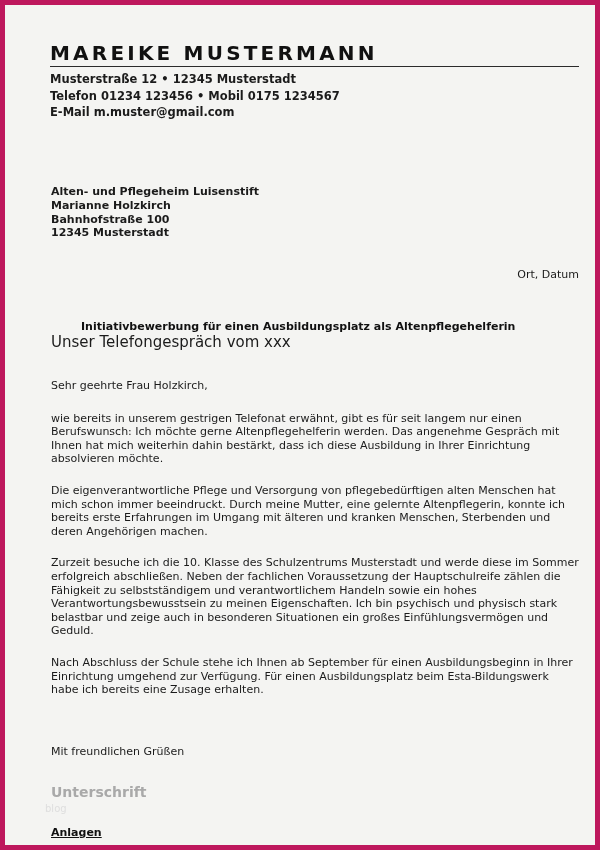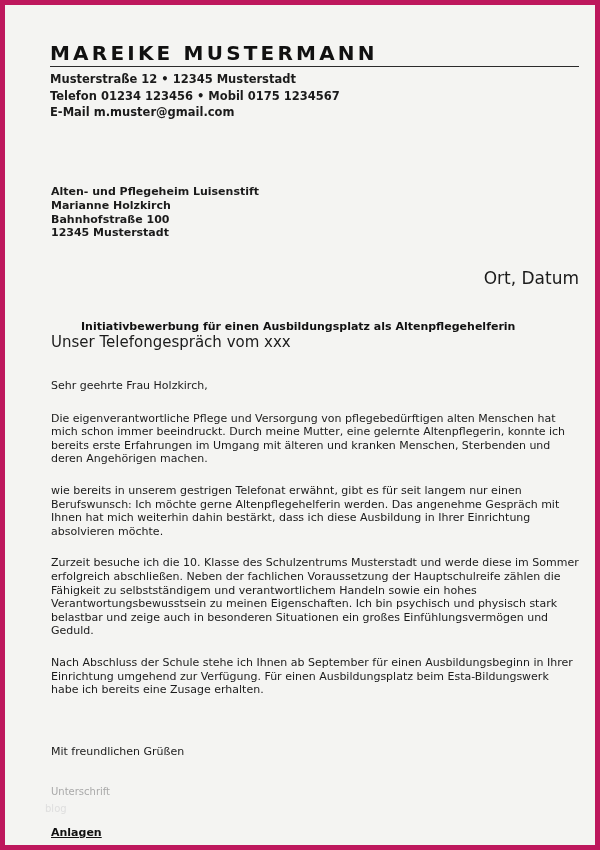--- a/index.html
+++ b/index.html
@@ -63,21 +63,21 @@
   }
   .recipient div { white-space: nowrap; }
 
   
   .placedate {
     position: absolute;
     left: 45px;
     top: 263px;
     width: 529px;
     text-align: right;
-    font-size: 17px;
+    font-size: 11px;
     color: #1b1b1b;
   }
 
   
   .subject-block {
     position: absolute;
     left: 46px;
     top: 315px;
     width: 528px;
   }
@@ -120,23 +120,24 @@
   }
   .closing-greeting {
     font-size: 11px;
     color: #1b1b1b;
     line-height: 14px;
   }
   .signature-ph {
     position: absolute;
     left: 46px;
     top: 780px;
-    font-size: 10px;
+    font-size: 14px;
     color: #a9a9a9;
     line-height: 14px;
+    font-weight: bold;
   }
   .blog-ph {
     position: absolute;
     left: 40px;
     top: 797px;
     font-size: 10px;
     color: #dedede;
     line-height: 13px;
   }
   .attachments {
@@ -174,22 +175,22 @@
 
   <div class="placedate">Ort, Datum</div>
 
   <div class="subject-block">
     <div class="subject-line">Initiativbewerbung für einen Ausbildungsplatz als Altenpflegehelferin</div>
     <div class="subject-sub">Unser Telefongespräch vom xxx</div>
   </div>
 
   <div class="body-block">
     <p class="salutation">Sehr geehrte Frau Holzkirch,</p>
+    <p class="para">wie bereits in unserem gestrigen Telefonat erwähnt, gibt es für seit langem nur einen Berufswunsch: Ich möchte gerne Altenpflegehelferin werden. Das angenehme Gespräch mit Ihnen hat mich weiterhin dahin bestärkt, dass ich diese Ausbildung in Ihrer Einrichtung absolvieren möchte.</p>
     <p class="para">Die eigenverantwortliche Pflege und Versorgung von pflegebedürftigen alten Menschen hat mich schon immer beeindruckt. Durch meine Mutter, eine gelernte Altenpflegerin, konnte ich bereits erste Erfahrungen im Umgang mit älteren und kranken Menschen, Sterbenden und deren Angehörigen machen.</p>
-    <p class="para">wie bereits in unserem gestrigen Telefonat erwähnt, gibt es für seit langem nur einen Berufswunsch: Ich möchte gerne Altenpflegehelferin werden. Das angenehme Gespräch mit Ihnen hat mich weiterhin dahin bestärkt, dass ich diese Ausbildung in Ihrer Einrichtung absolvieren möchte.</p>
     <p class="para">Zurzeit besuche ich die 10. Klasse des Schulzentrums Musterstadt und werde diese im Sommer erfolgreich abschließen. Neben der fachlichen Voraussetzung der Hauptschulreife zählen die Fähigkeit zu selbstständigem und verantwortlichem Handeln sowie ein hohes Verantwortungsbewusstsein zu meinen Eigenschaften. Ich bin psychisch und physisch stark belastbar und zeige auch in besonderen Situationen ein großes Einfühlungsvermögen und Geduld.</p>
     <p class="para">Nach Abschluss der Schule stehe ich Ihnen ab September für einen Ausbildungsbeginn in Ihrer Einrichtung umgehend zur Verfügung. Für einen Ausbildungsplatz beim Esta-Bildungswerk habe ich bereits eine Zusage erhalten.</p>
   </div>
 
   <div class="closing">
     <div class="closing-greeting">Mit freundlichen Grüßen</div>
   </div>
 
   <div class="signature-ph">Unterschrift</div>
 

